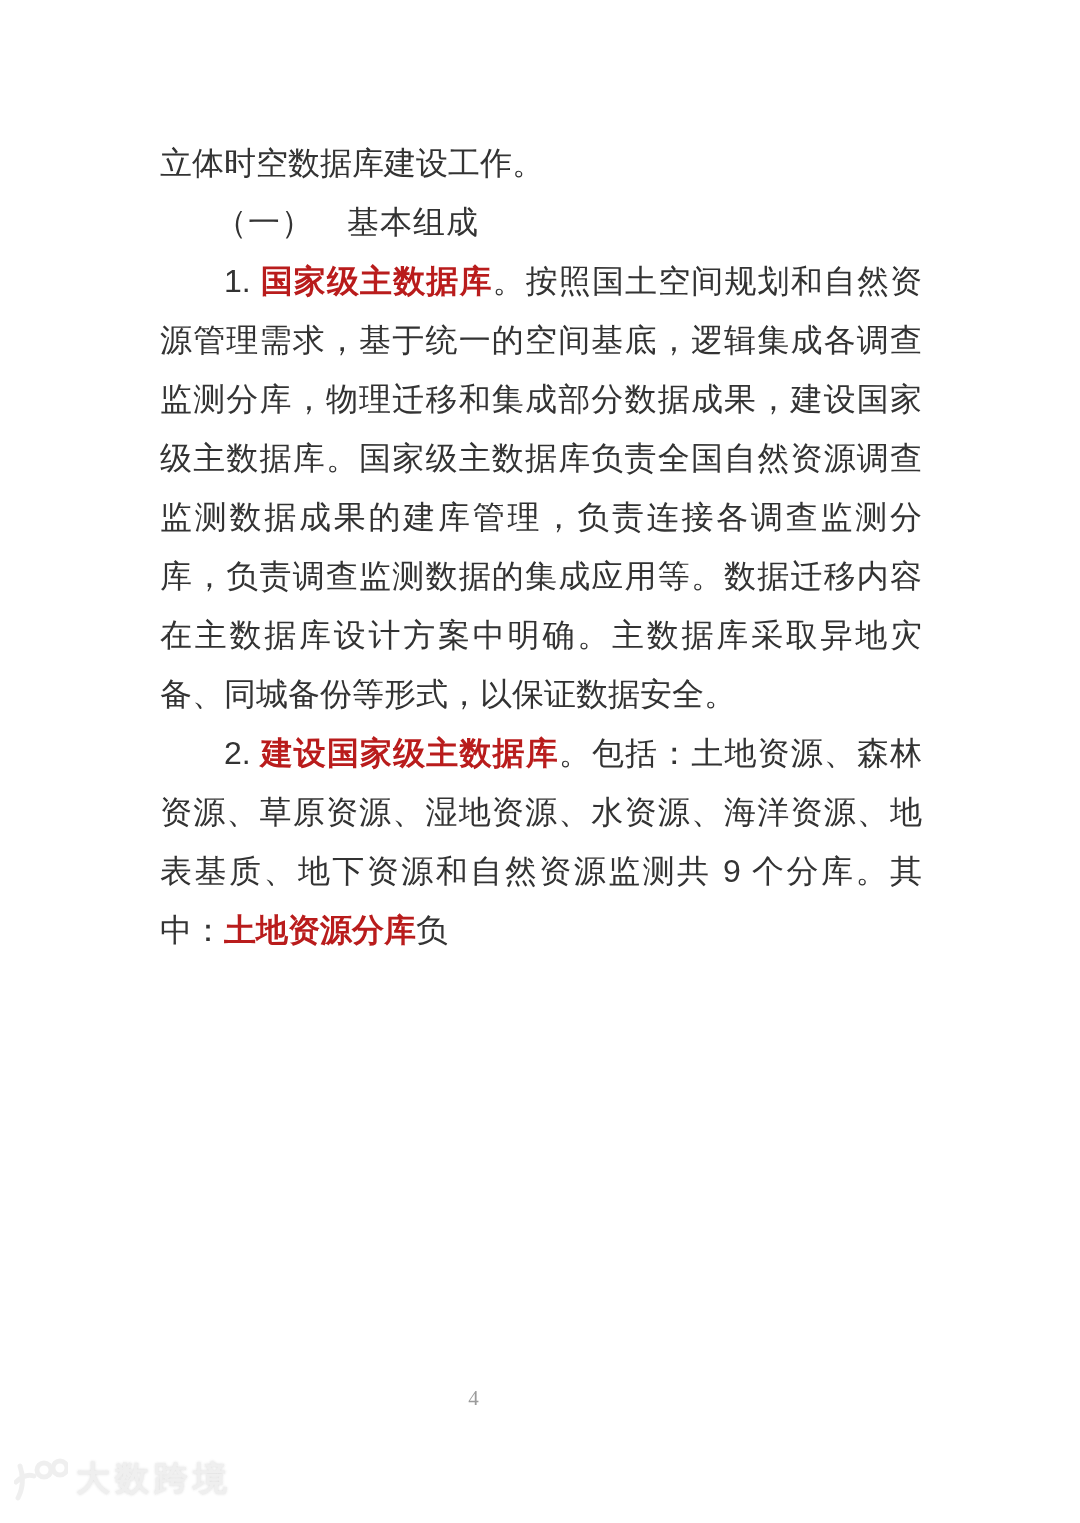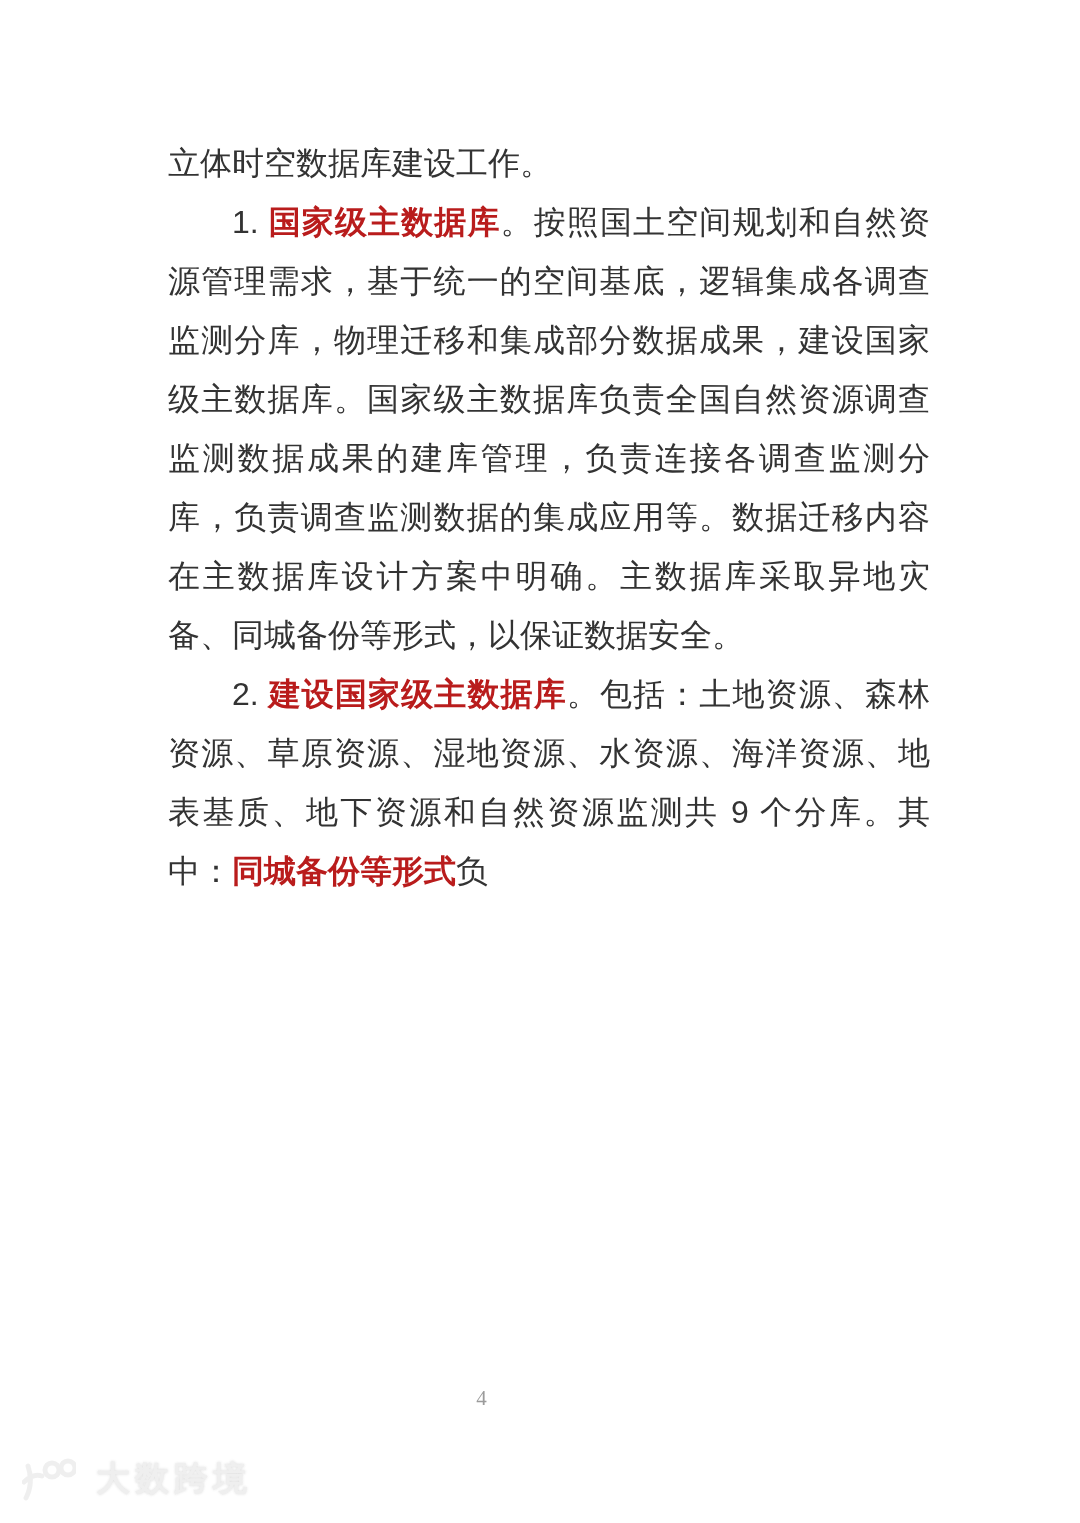--- a/index.html
+++ b/index.html
@@ -7,21 +7,20 @@
     padding: 0;
     background: #ffffff;
   }
   .page {
     position: relative;
     width: 947px;
     height: 1523px;
     background: #ffffff;
     overflow: hidden;
     font-family: "Liberation Sans", "DejaVu Sans", sans-serif;
-    margin-left: 8px;
   }
   .doc-body {
     position: absolute;
     left: 160px;
     top: 134px;
     width: 762px;
     font-size: 32px;
     line-height: 59px;
     color: #333333;
     text-align: justify;
@@ -63,21 +62,21 @@
     font-family: "Liberation Serif", "DejaVu Serif", serif;
     font-size: 21px;
     color: #9b9b9b;
   }
   .watermark {
     position: absolute;
     left: 14px;
     top: 1456px;
     display: flex;
     align-items: center;
-    gap: 20px;
+    gap: 8px;
     color: #ededed;
     opacity: 0.95;
   }
   .watermark-text {
     font-size: 34px;
     font-weight: 700;
     letter-spacing: 5px;
     color: #efefef;
     text-shadow: 0 0 3px #d9d9d9;
   }
@@ -88,25 +87,26 @@
 </head>
 <body>
 
 <div class="page">
 
   <div class="doc-body">
 
     <p class="continuation">立体时空数据库建设工作。</p>
 
 
+    <p class="subsection-heading">（一）　基本组成</p>
 
 
     <p class="para"><span>1. </span><span class="run-bold">国家级主数据库</span><span>。按照国土空间规划和自然资源管理需求，基于统一的空间基底，逻辑集成各调查监测分库，物理迁移和集成部分数据成果，建设国家级主数据库。国家级主数据库负责全国自然资源调查监测数据成果的建库管理，负责连接各调查监测分库，负责调查监测数据的集成应用等。数据迁移内容在主数据库设计方案中明确。主数据库采取异地灾备、同城备份等形式，以保证数据安全。</span></p>
 
-    <p class="para"><span>2. </span><span class="run-bold">建设国家级主数据库</span><span>。包括：土地资源、森林资源、草原资源、湿地资源、水资源、海洋资源、地表基质、地下资源和自然资源监测共 9 个分库。其中：</span><span class="run-bold">同城备份等形式</span><span>负</span></p>
+    <p class="para"><span>2. </span><span class="run-bold">建设国家级主数据库</span><span>。包括：土地资源、森林资源、草原资源、湿地资源、水资源、海洋资源、地表基质、地下资源和自然资源监测共 9 个分库。其中：</span><span class="run-bold">土地资源分库</span><span>负</span></p>
 
   </div>
 
   <div class="page-number">4</div>
 
   <div class="watermark">
     <span>
       <svg class="logo-svg" width="54" height="46" viewBox="0 0 54 46">
         <path d="M6 10 C 10 22, 8 34, 4 42 M 2 26 C 8 20, 14 18, 20 20" fill="none" stroke="#efefef" stroke-width="5" stroke-linecap="round"></path>
         <circle cx="30" cy="14" r="7" fill="none" stroke="#efefef" stroke-width="5"></circle>

